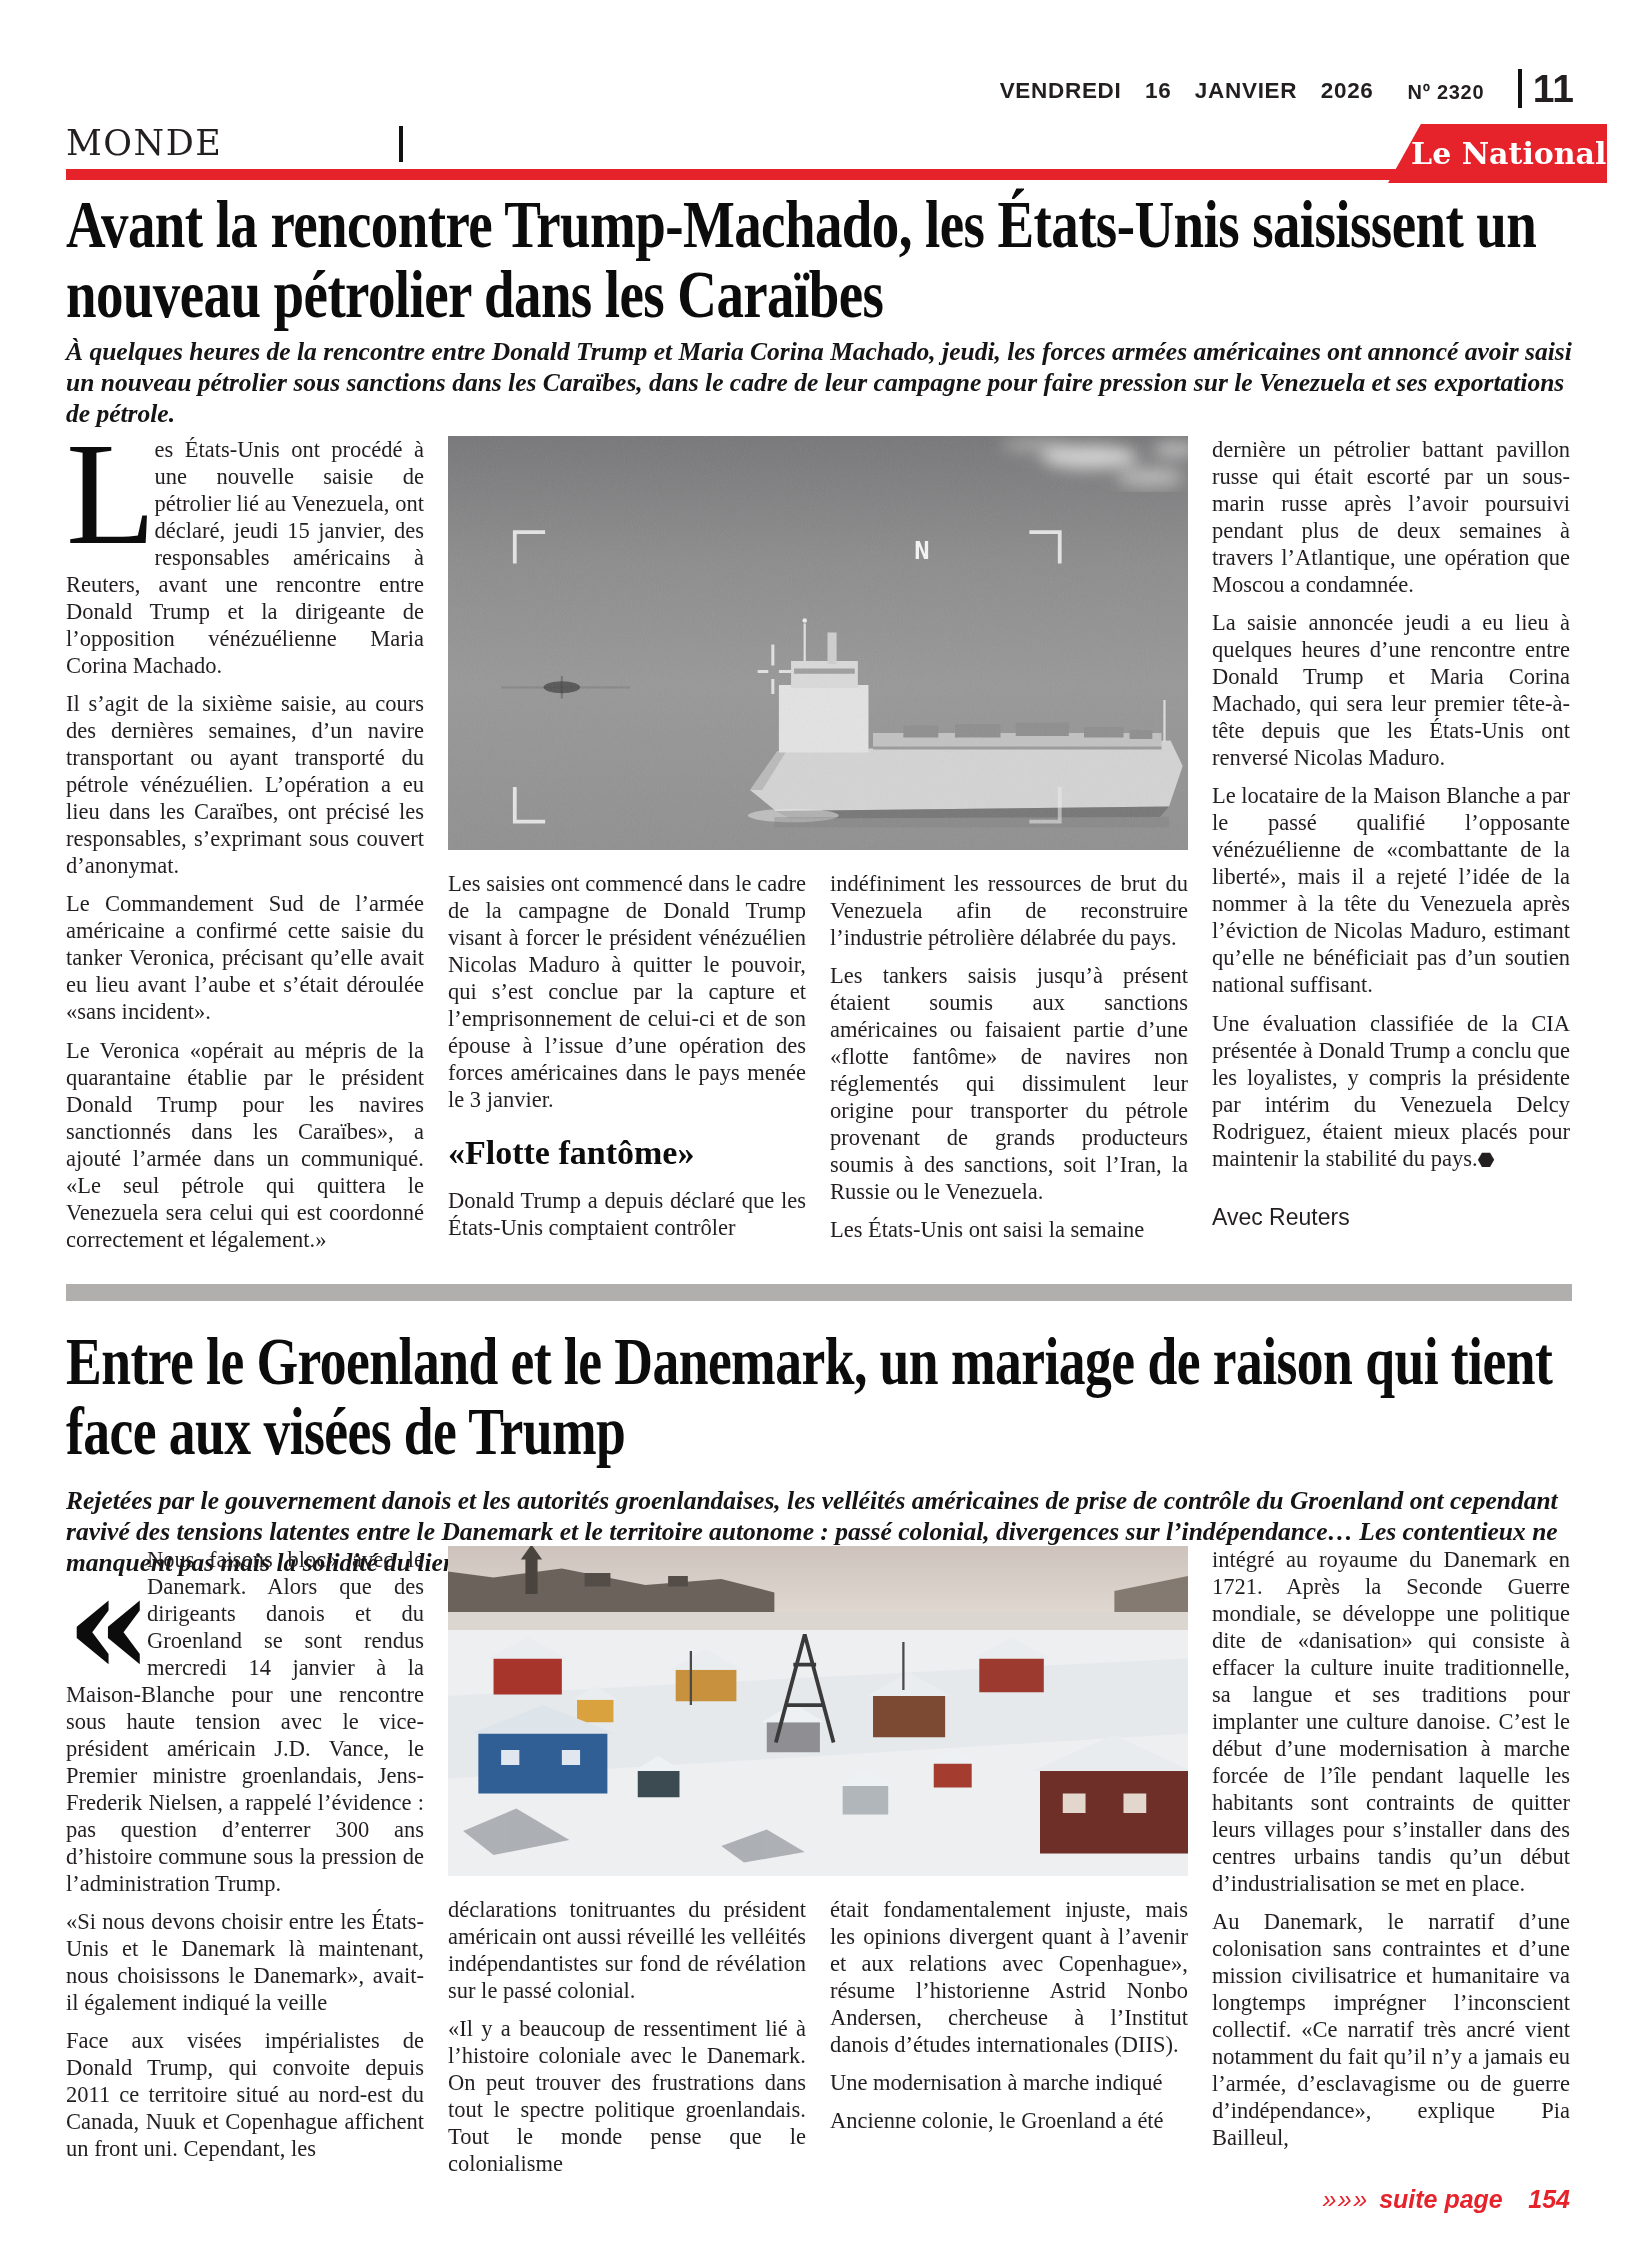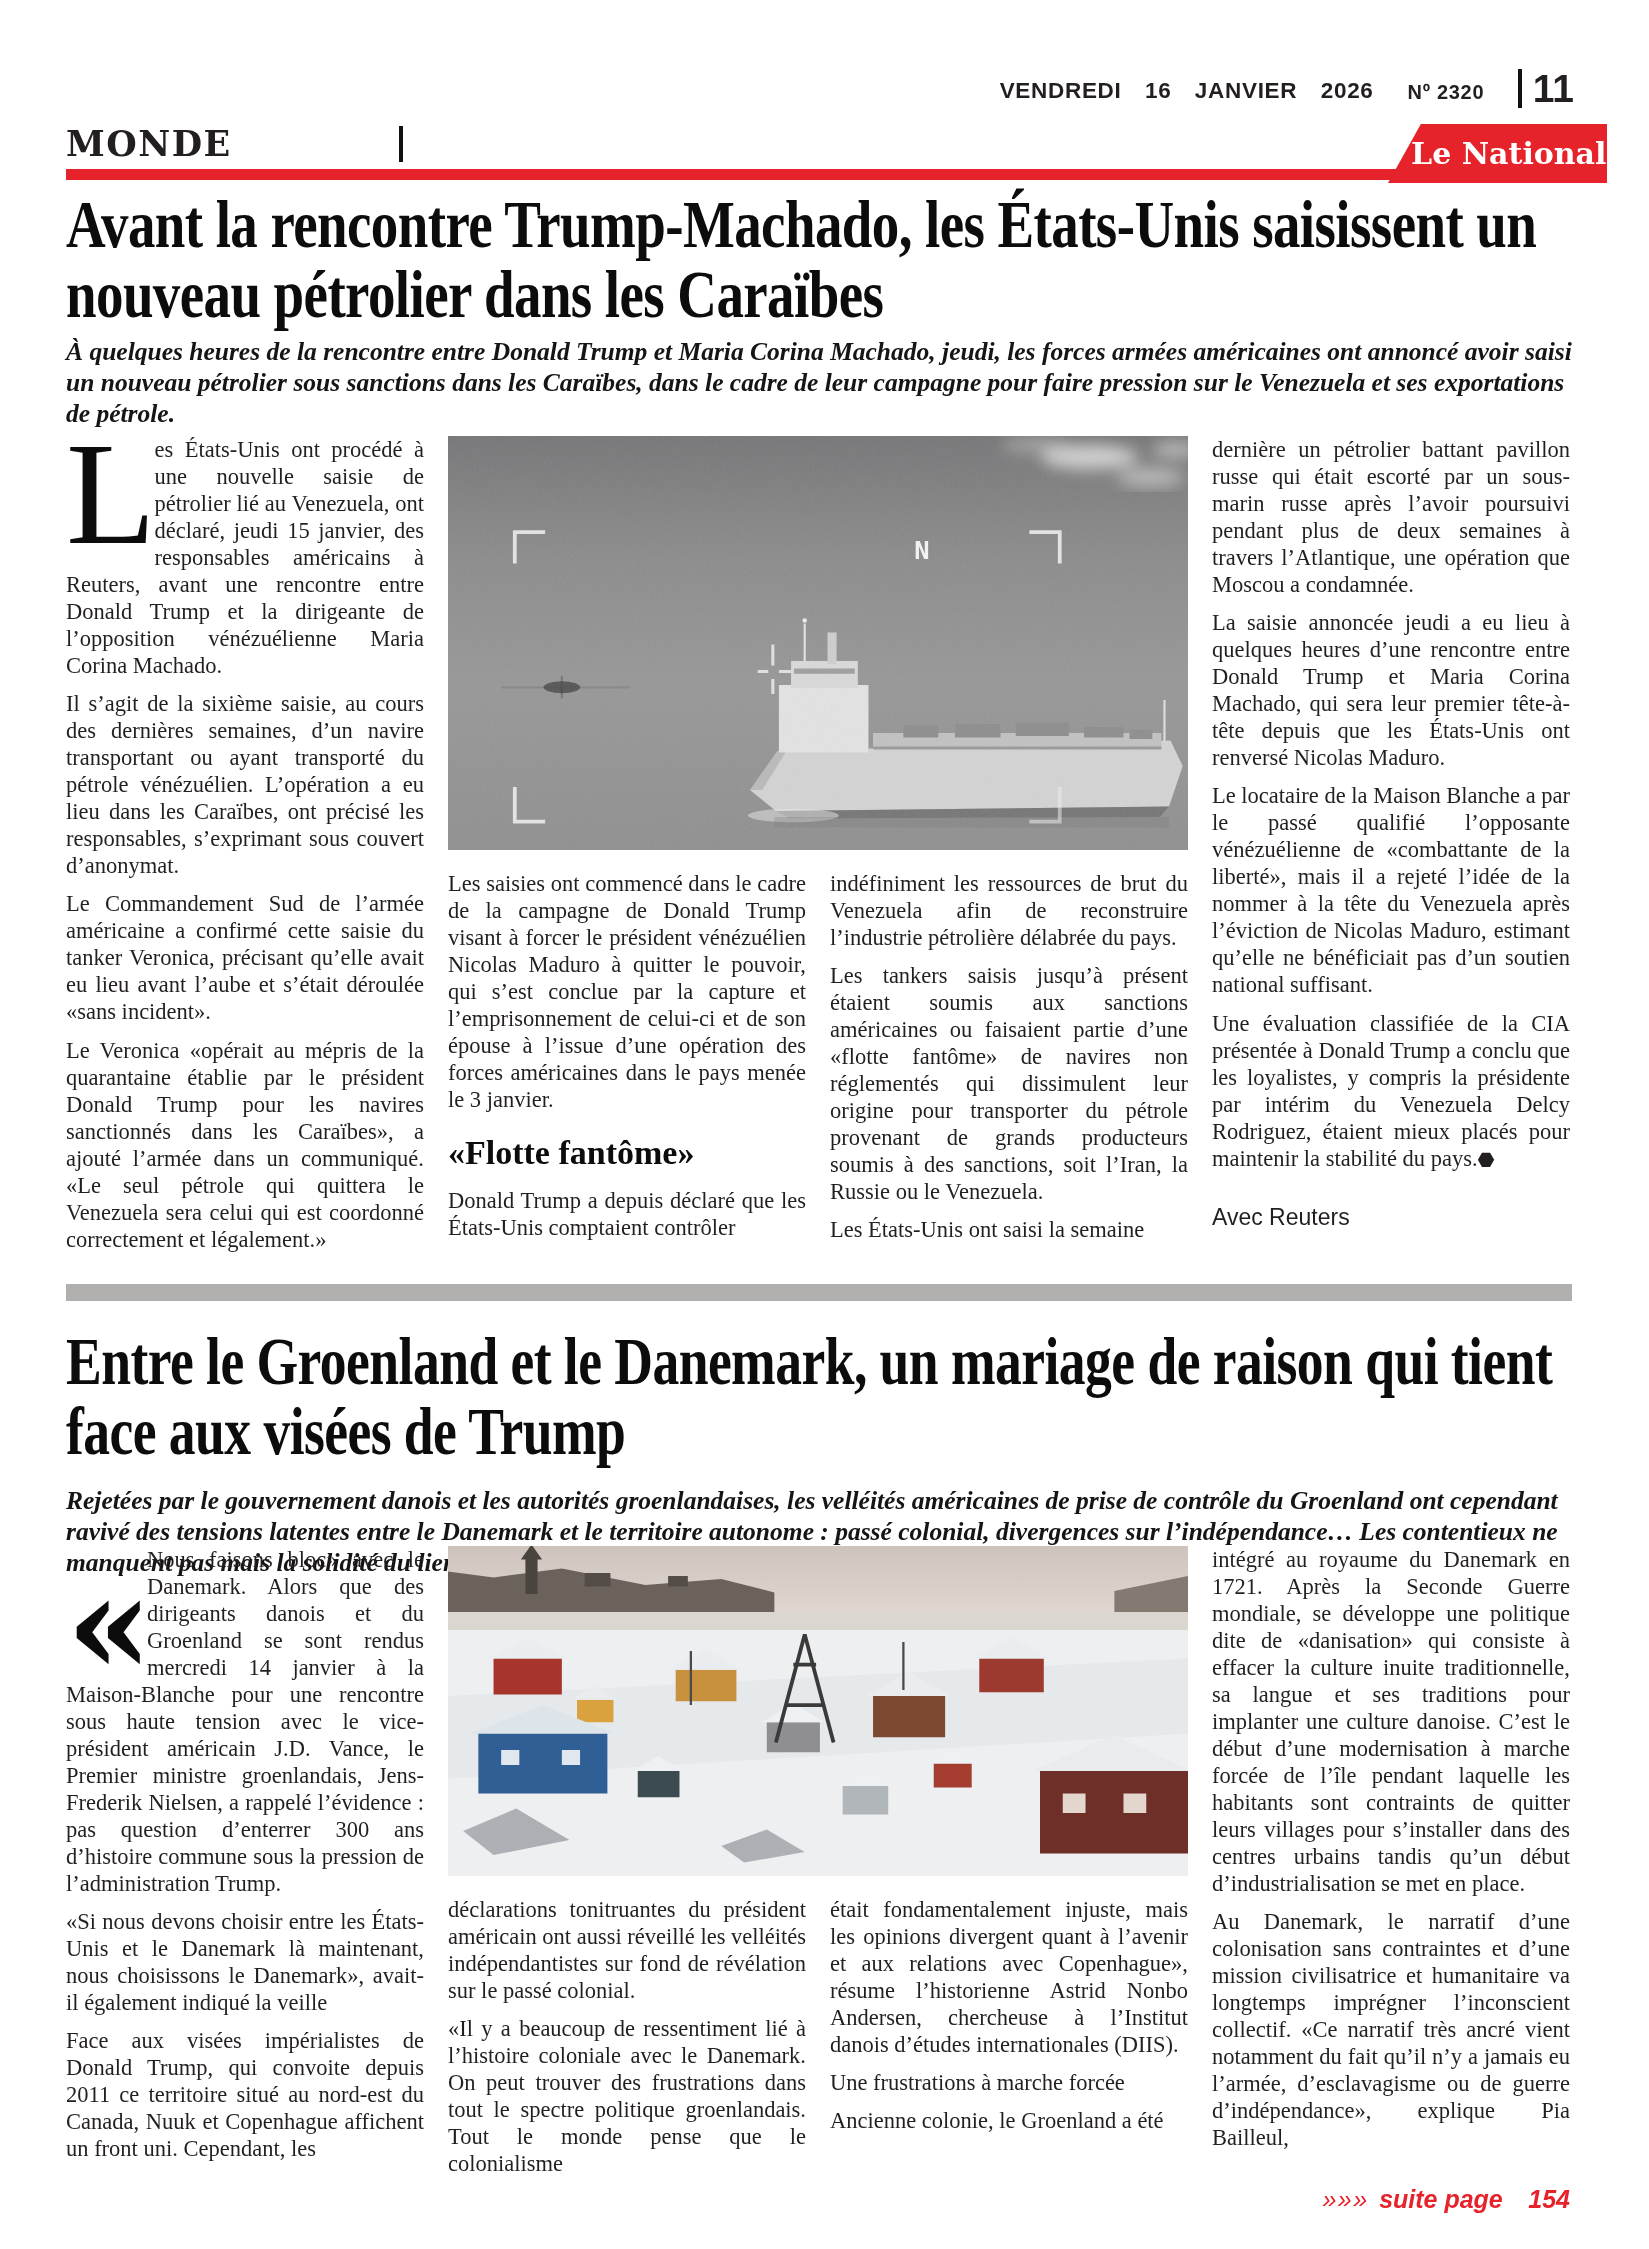--- a/index.html
+++ b/index.html
@@ -9,21 +9,21 @@
   .page { position:absolute; inset:0; overflow:hidden;padding-left:8px; }
 
   
   .mh-right { position:absolute; top:69px; right:76px; display:flex; align-items:flex-end; gap:34px;
               font-family:"Liberation Sans", sans-serif; font-weight:bold; }
   .mh-date  { font-size:22.5px; letter-spacing:0.7px; word-spacing:16.5px; padding-bottom:4.5px; }
   .mh-issue { font-size:20px; letter-spacing:0.7px; padding-bottom:4.5px; }
   .mh-page  { font-size:39px; border-left:4.5px solid #111; padding-left:10.5px; line-height:39px; }
 
   .mh-section { position:absolute; left:66px; top:123px; font-family:"DejaVu Serif", serif;
-                font-weight:bold; font-size:35px; letter-spacing:1.5px; }
+                font-weight:normal; font-size:35px; letter-spacing:1.5px; }
   .mh-pipe { position:absolute; left:399px; top:126px; width:3.7px; height:36px; background:#111; }
 
   .brand-tag { position:absolute; right:43px; top:124px; width:219px; height:59px;
                background:#e6222a; clip-path:polygon(15% 0, 100% 0, 100% 100%, 0 100%);
                display:flex; align-items:center; justify-content:center; }
   .brand-tag span { font-family:"DejaVu Serif", serif; font-weight:bold; font-size:30px;
                     color:#ffffff; padding-left:22.5px; }
   .red-bar { position:absolute; left:66px; right:43px; top:169px; height:11.2px; background:#e6222a; }
 
   
@@ -269,21 +269,21 @@
       </div>
     </div>
 
     <div class="col bg-col2">
       <p>déclarations tonitruantes du président américain ont aussi réveillé les velléités indépendantistes sur fond de révélation sur le passé colonial.</p>
       <p>«Il y a beaucoup de ressentiment lié à l’histoire coloniale avec le Danemark. On peut trouver des frustrations dans tout le spectre politique groenlandais. Tout le monde pense que le colonialisme</p>
     </div>
 
     <div class="col bg-col3">
       <p>était fondamentalement injuste, mais les opinions divergent quant à l’avenir et aux relations avec Copenhague», résume l’historienne Astrid Nonbo Andersen, chercheuse à l’Institut danois d’études internationales (DIIS).</p>
-      <p>Une frustrations à marche forcée</p>
+      <p>Une modernisation à marche indiqué</p>
       <p>Ancienne colonie, le Groenland a été</p>
     </div>
 
     <div class="col bg-col4">
       <p>intégré au royaume du Danemark en 1721. Après la Seconde Guerre mondiale, se développe une politique dite de «danisation» qui consiste à effacer la culture inuite traditionnelle, sa langue et ses traditions pour implanter une culture danoise. C’est le début d’une modernisation à marche forcée de l’île pendant laquelle les habitants sont contraints de quitter leurs villages pour s’installer dans des centres urbains tandis qu’un début d’industrialisation se met en place.</p>
       <p>Au Danemark, le narratif d’une colonisation sans contraintes et d’une mission civilisatrice et humanitaire va longtemps imprégner l’inconscient collectif. «Ce narratif très ancré vient notamment du fait qu’il n’y a jamais eu l’armée, d’esclavagisme ou de guerre d’indépendance», explique Pia Bailleul,</p>
       <div class="continuation">
         <span class="arrows">»»»</span><span>suite page</span><span class="pg">154</span>
       </div>
     </div>

